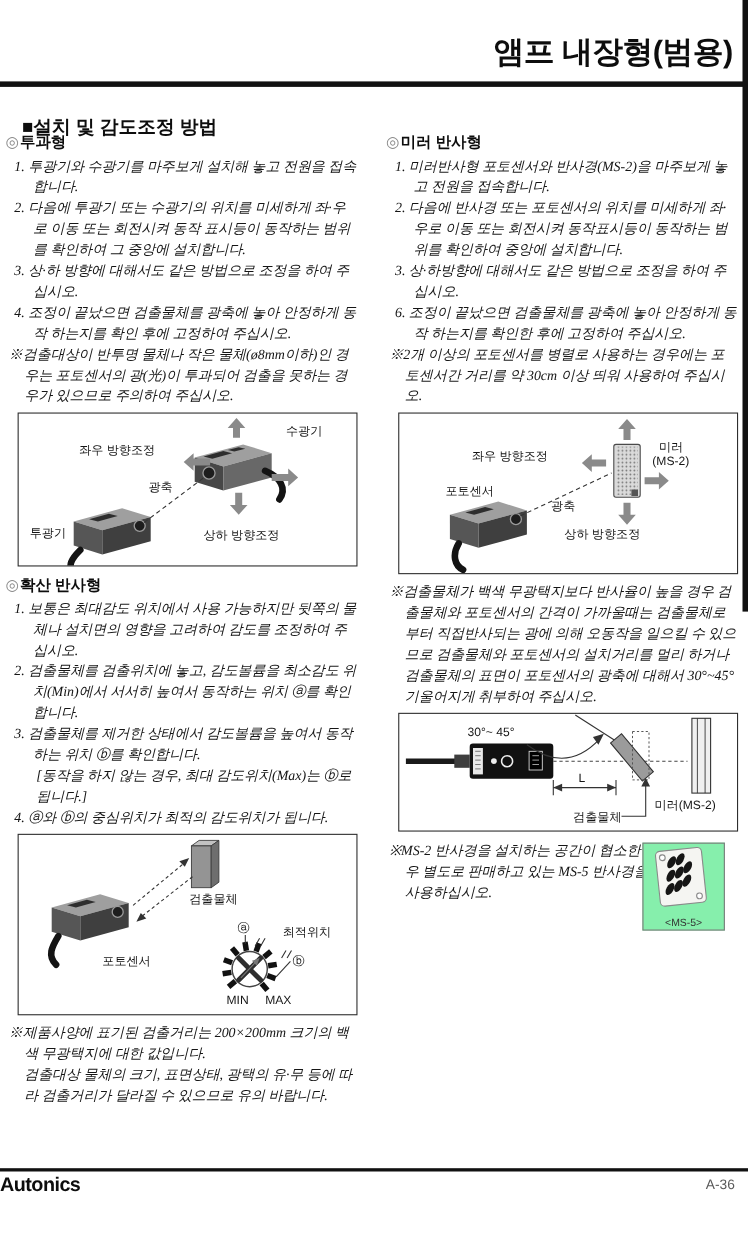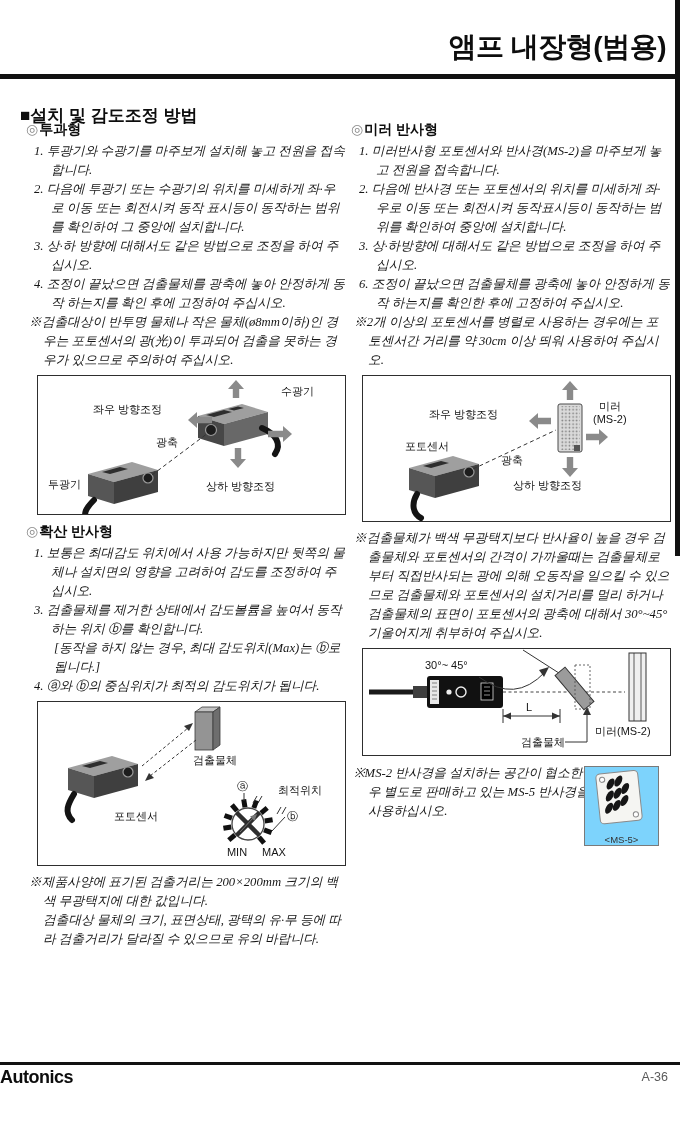--- a/index.html
+++ b/index.html
@@ -14,21 +14,21 @@
     font-weight:bold; font-size:28px; letter-spacing:-0.5px; color:#0d0d0d;
   }
   .title-rule { position:absolute; top:74px; left:0; width:680px; height:5px; background:#111; }
   .edge-bar { position:absolute; top:0; right:0; width:5px; height:556px; background:#111; }
   .section-title {
     position:absolute; top:104px; left:20px;
     font-family:"Liberation Sans","DejaVu Sans",sans-serif;
     font-weight:bold; font-size:17px; color:#0d0d0d;
   }
   .col { position:absolute; width:320px; font-size:12.7px; line-height:19px; }
-  .col-left  { left:26px;  top:118px; }
+  .col-left  { left:5px;  top:118px; }
   .col-right { left:351px; top:118px; }
   .subhead {
     font-family:"Liberation Sans","DejaVu Sans",sans-serif;
     font-weight:bold; font-size:14px; margin:2px 0 3px 0; color:#0d0d0d;
   }
   .subhead .ring { color:#8c8c8c; font-weight:normal; margin-right:1px; }
   p { margin:0;font-style:italic; }
   .li { margin-left:8px; padding-left:17px; text-indent:-17px; }
   .li-bracket { margin-left:8px; padding-left:20px; }
   .note { margin-left:3px; padding-left:14px; text-indent:-14px; }
@@ -50,21 +50,21 @@
   }
   .footer-pageno {
     position:absolute; top:1070px; right:12px;
     font-family:"Liberation Sans","DejaVu Sans",sans-serif;
     font-size:12.5px; color:#5a5a5a;
   }
   .ms5-row { position:relative; margin-top:8px; min-height:90px; }
   .ms5-note { width:232px; }
   .ms5-box {
     position:absolute; top:2px; right:12px; width:73px; height:78px;
-    border:1px solid #7a7a7a; background:#7dd3fc; text-align:center;
+    border:1px solid #7a7a7a; background:#86efac; text-align:center;
   }
   .ms5-caption {
     font-family:"Liberation Sans","DejaVu Sans",sans-serif;
     font-size:9.5px; color:#333; line-height:14px;
   }
 </style>
 </head>
 <body>
 
 <div class="page">
@@ -116,20 +116,21 @@
         <text x="55" y="37">좌우 방향조정</text>
         <text x="243" y="19">수광기</text>
         <text x="118" y="70">광축</text>
         <text x="168" y="114">상하 방향조정</text>
         <text x="10" y="112">투광기</text>
       </svg>
     </div>
 
     <div class="subhead"><span class="ring">◎</span><span>확산 반사형</span></div>
     <p class="li">1. 보통은 최대감도 위치에서 사용 가능하지만 뒷쪽의 물체나 설치면의 영향을 고려하여 감도를 조정하여 주십시오.</p>
+    <p class="li">2. 검출물체를 검출위치에 놓고, 감도볼륨을 최소감도 위치(Min)에서 서서히 높여서 동작하는 위치 ⓐ를 확인합니다.</p>
     <p class="li">3. 검출물체를 제거한 상태에서 감도볼륨을 높여서 동작하는 위치 ⓑ를 확인합니다.</p>
     <p class="li-bracket">[동작을 하지 않는 경우, 최대 감도위치(Max)는 ⓑ로 됩니다.]</p>
     <p class="li">4. ⓐ와 ⓑ의 중심위치가 최적의 감도위치가 됩니다.</p>
 
     <div class="fig">
       <svg width="296" height="163" viewBox="0 0 296 163">
 
         <g>
           <polygon points="157,10 164,5 182,5 175,10" fill="#c2c2c2" stroke="#3a3a3a" stroke-width="0.8"></polygon>
           <rect x="157" y="10" width="18" height="38" fill="#949494" stroke="#3a3a3a" stroke-width="0.8"></rect>

